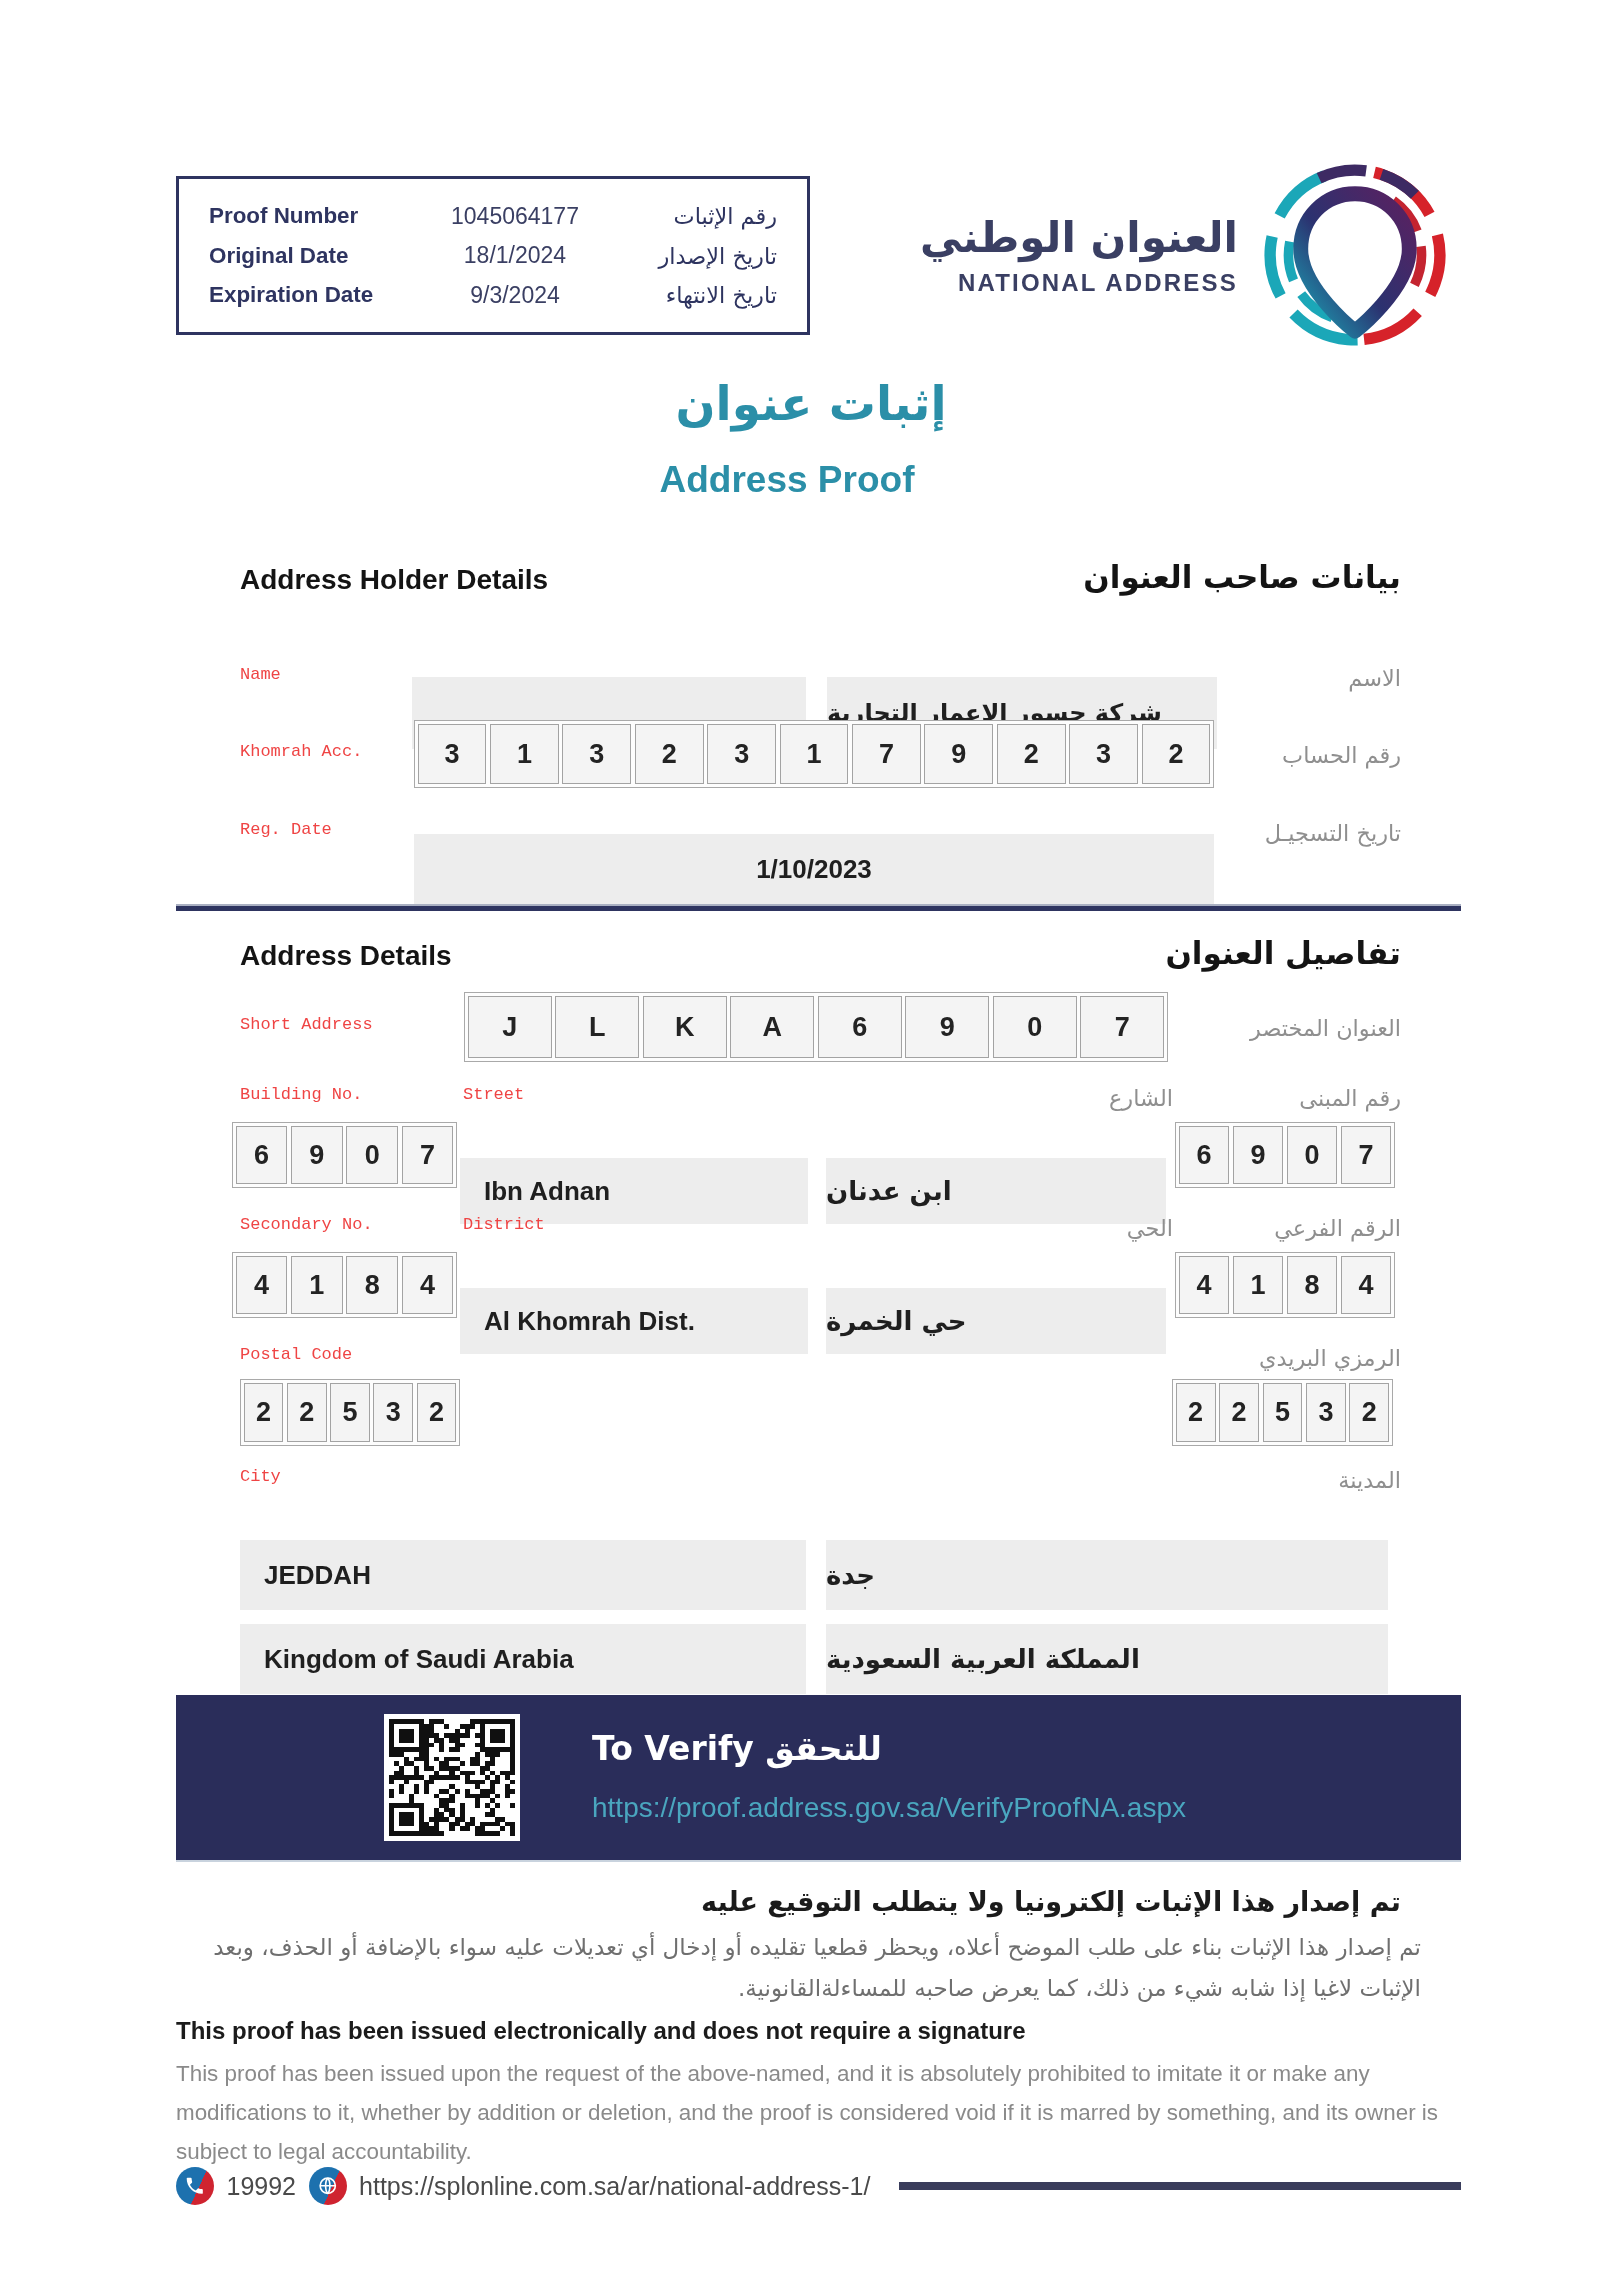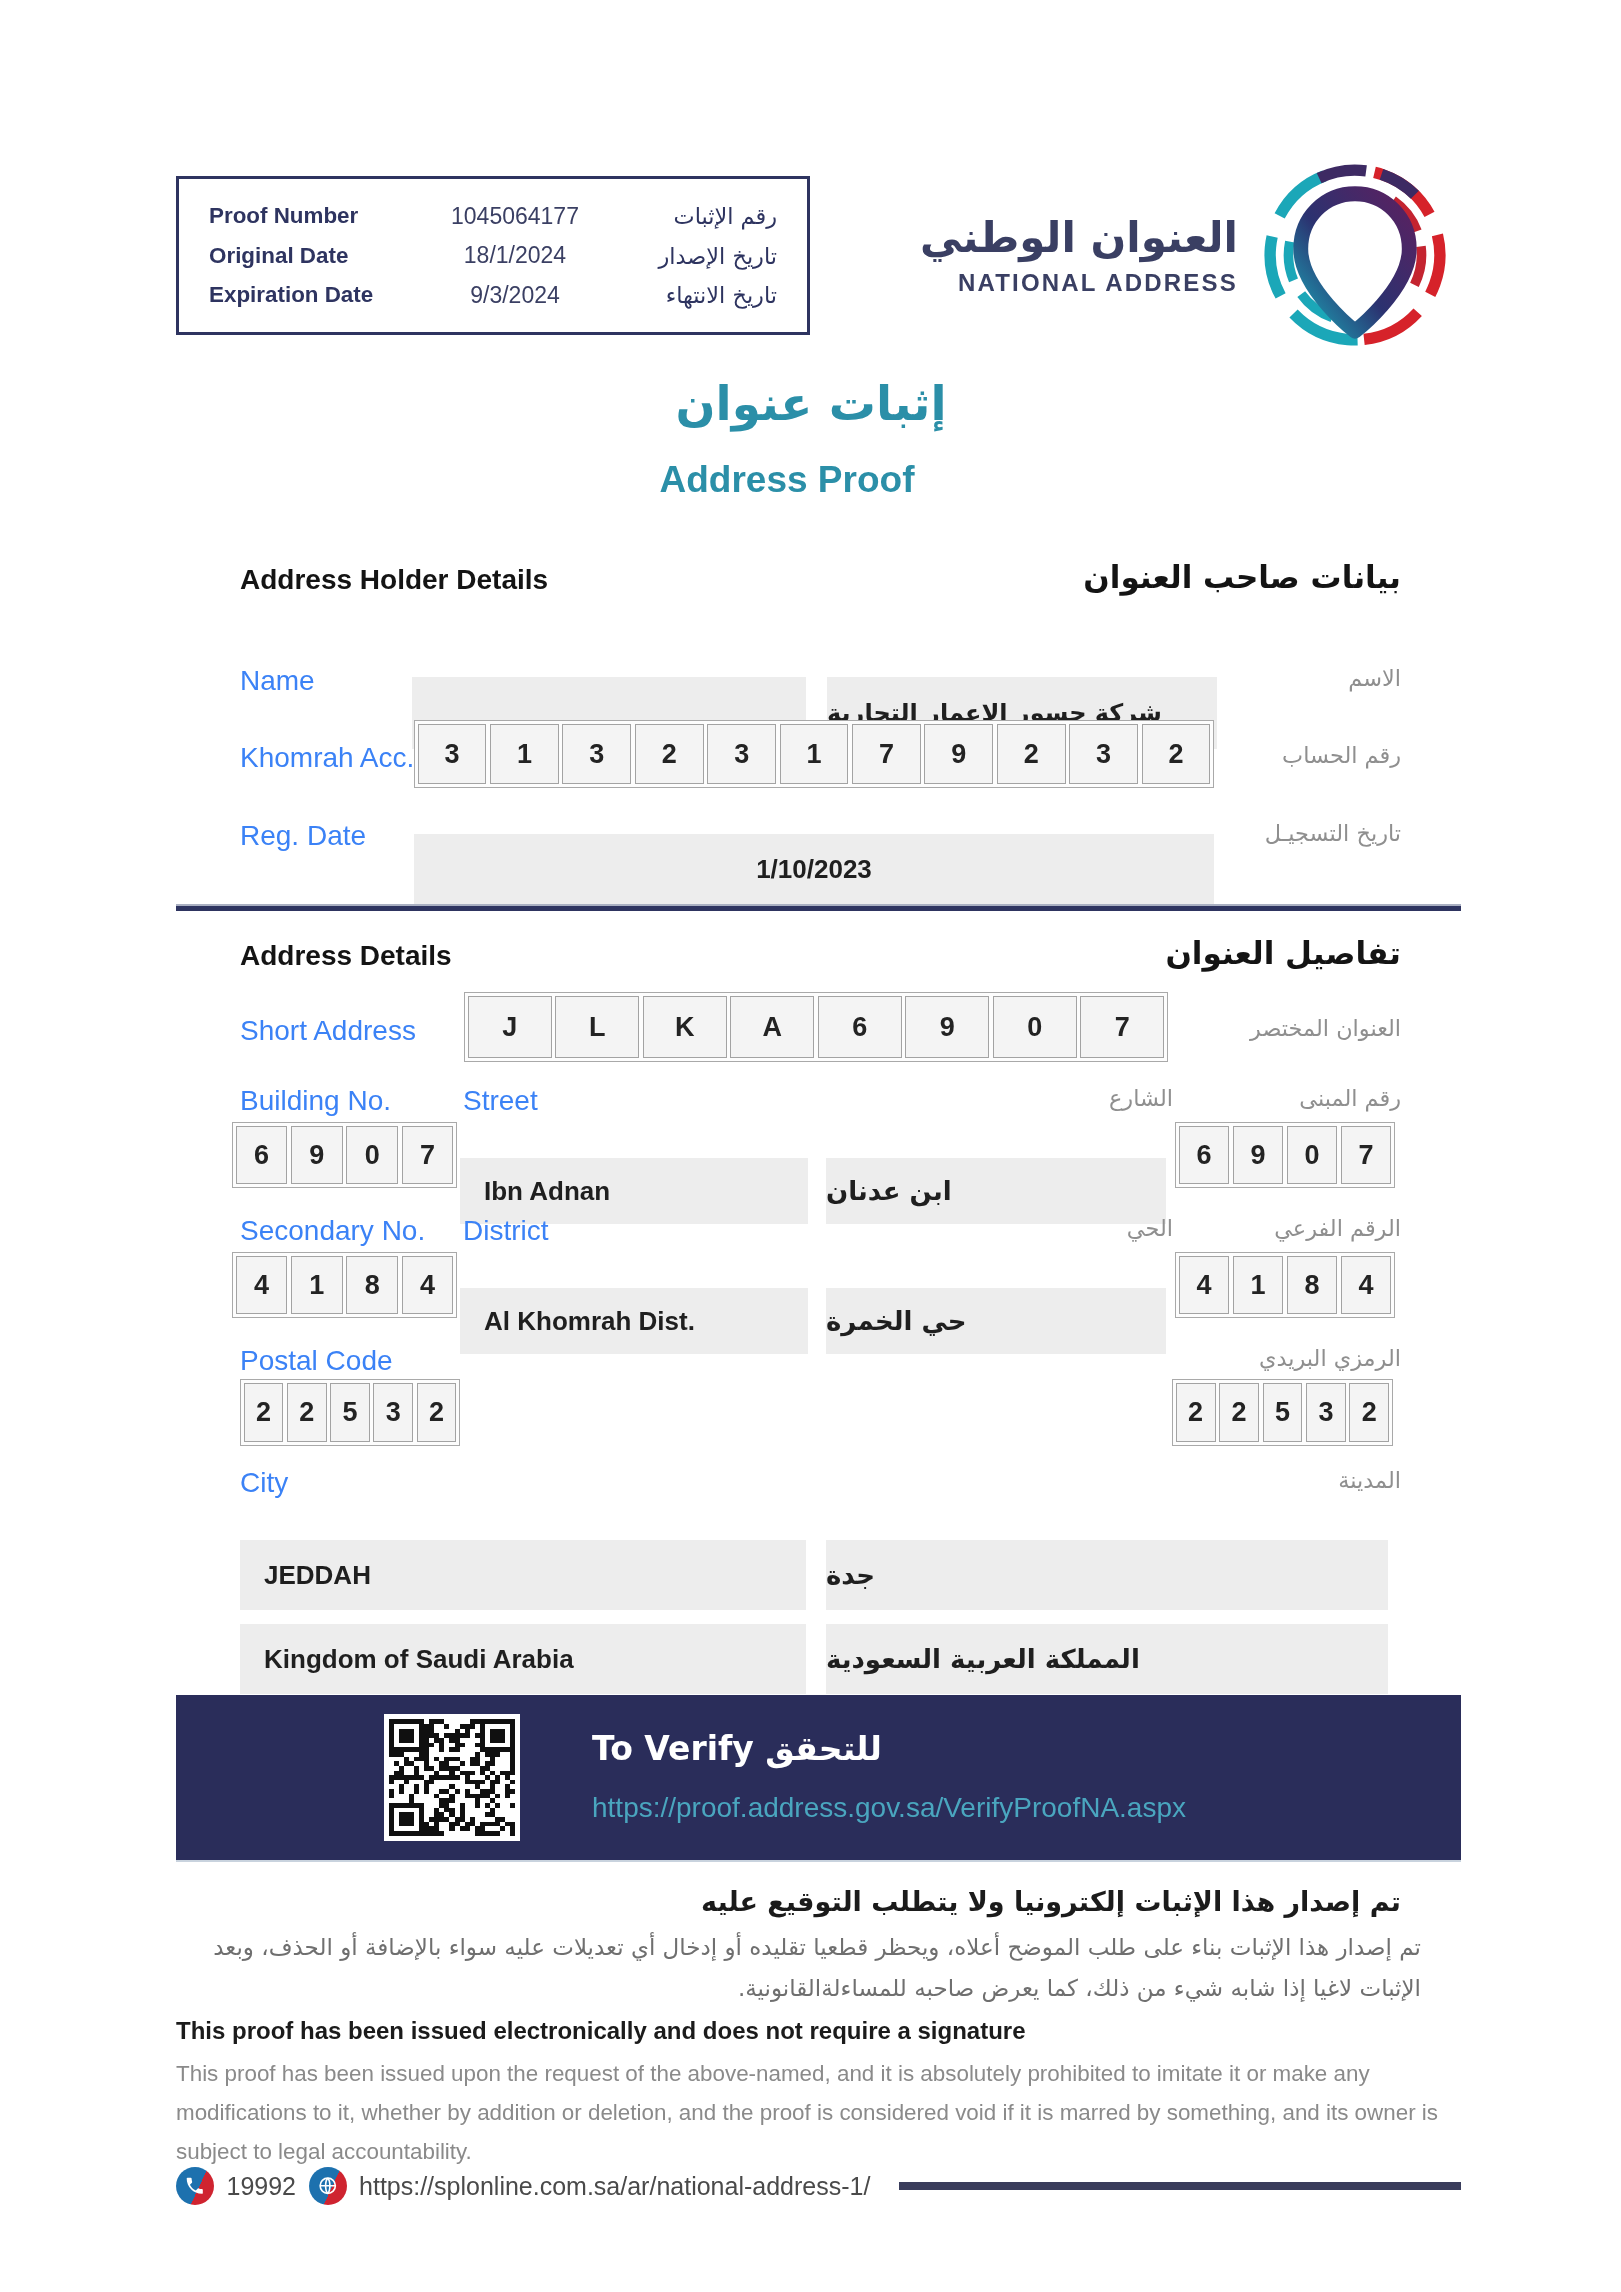--- a/index.html
+++ b/index.html
@@ -26,21 +26,21 @@
                 font-family:"DejaVu Sans",sans-serif;font-size:47px;font-weight:bold;color:#2b8fa8;}
   .doc-title-en{position:absolute;left:0;top:459px;width:1574px;text-align:center;
                 font-size:37px;font-weight:bold;color:#2b8fa8;}
 
   .content{position:absolute;left:176px;top:0;width:1285px;height:2293px;}
 
   .sec-head-en{position:absolute;left:64px;font-size:28px;font-weight:bold;color:#141414;}
   .sec-head-ar{position:absolute;right:60px;font-size:31px;font-weight:bold;color:#141414;
                font-family:"DejaVu Sans",sans-serif;}
 
-  .lbl{position:absolute;font-size:28px;color:#3b82f6;}
+  .lbl{position:absolute;font-size:17px;color:#ef4444;font-family:Liberation Mono, monospace;}
   .lbl-ar{position:absolute;font-size:22.4px;color:#8f8f8f;font-family:"DejaVu Sans",sans-serif;}
 
   .graybox{position:absolute;background:#ededed;display:flex;align-items:center;
            font-size:26px;font-weight:bold;color:#1f1f1f;box-sizing:border-box;margin-top:36px;}
   .graybox.l{padding-left:24px;justify-content:flex-start;}
   .graybox.r{padding-right:25px;justify-content:flex-end;font-family:"DejaVu Sans",sans-serif;direction:rtl;}
   .graybox.c{justify-content:center;}
 
   .cellgroup{position:absolute;display:flex;gap:3.6px;border:1.8px solid #a9a9a9;background:#fdfdfd;
              padding:2.7px;box-sizing:border-box;}

